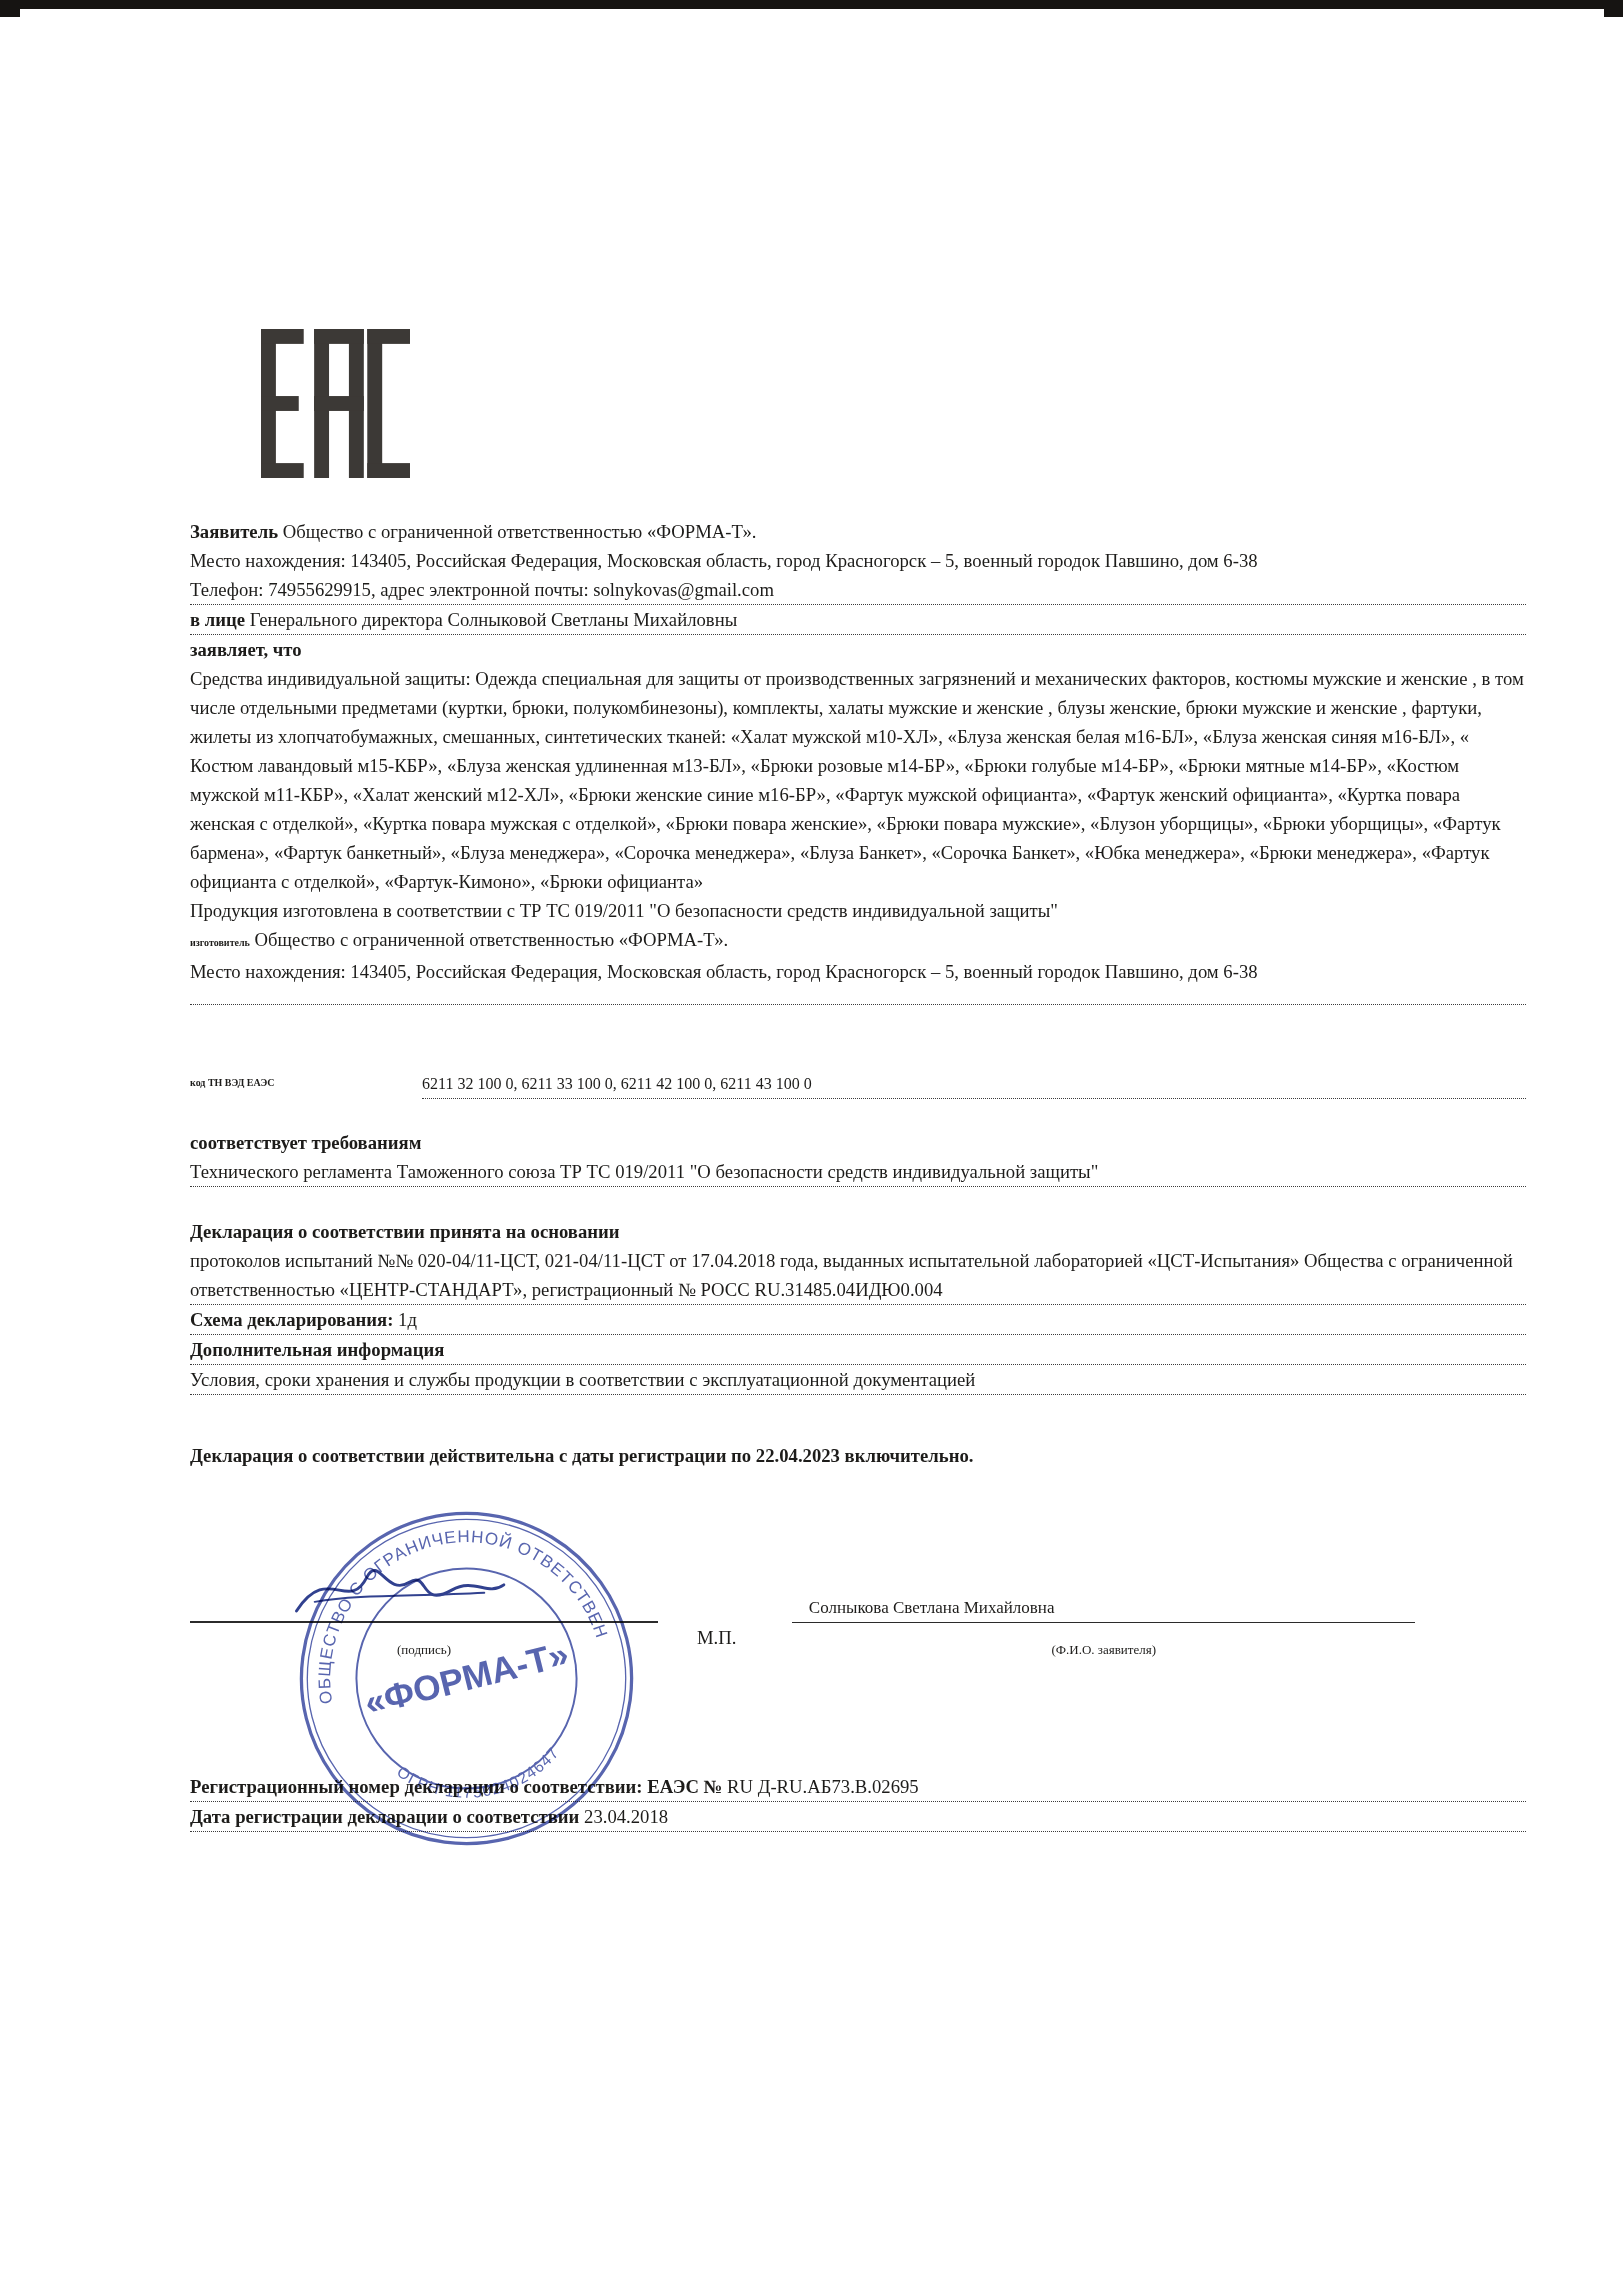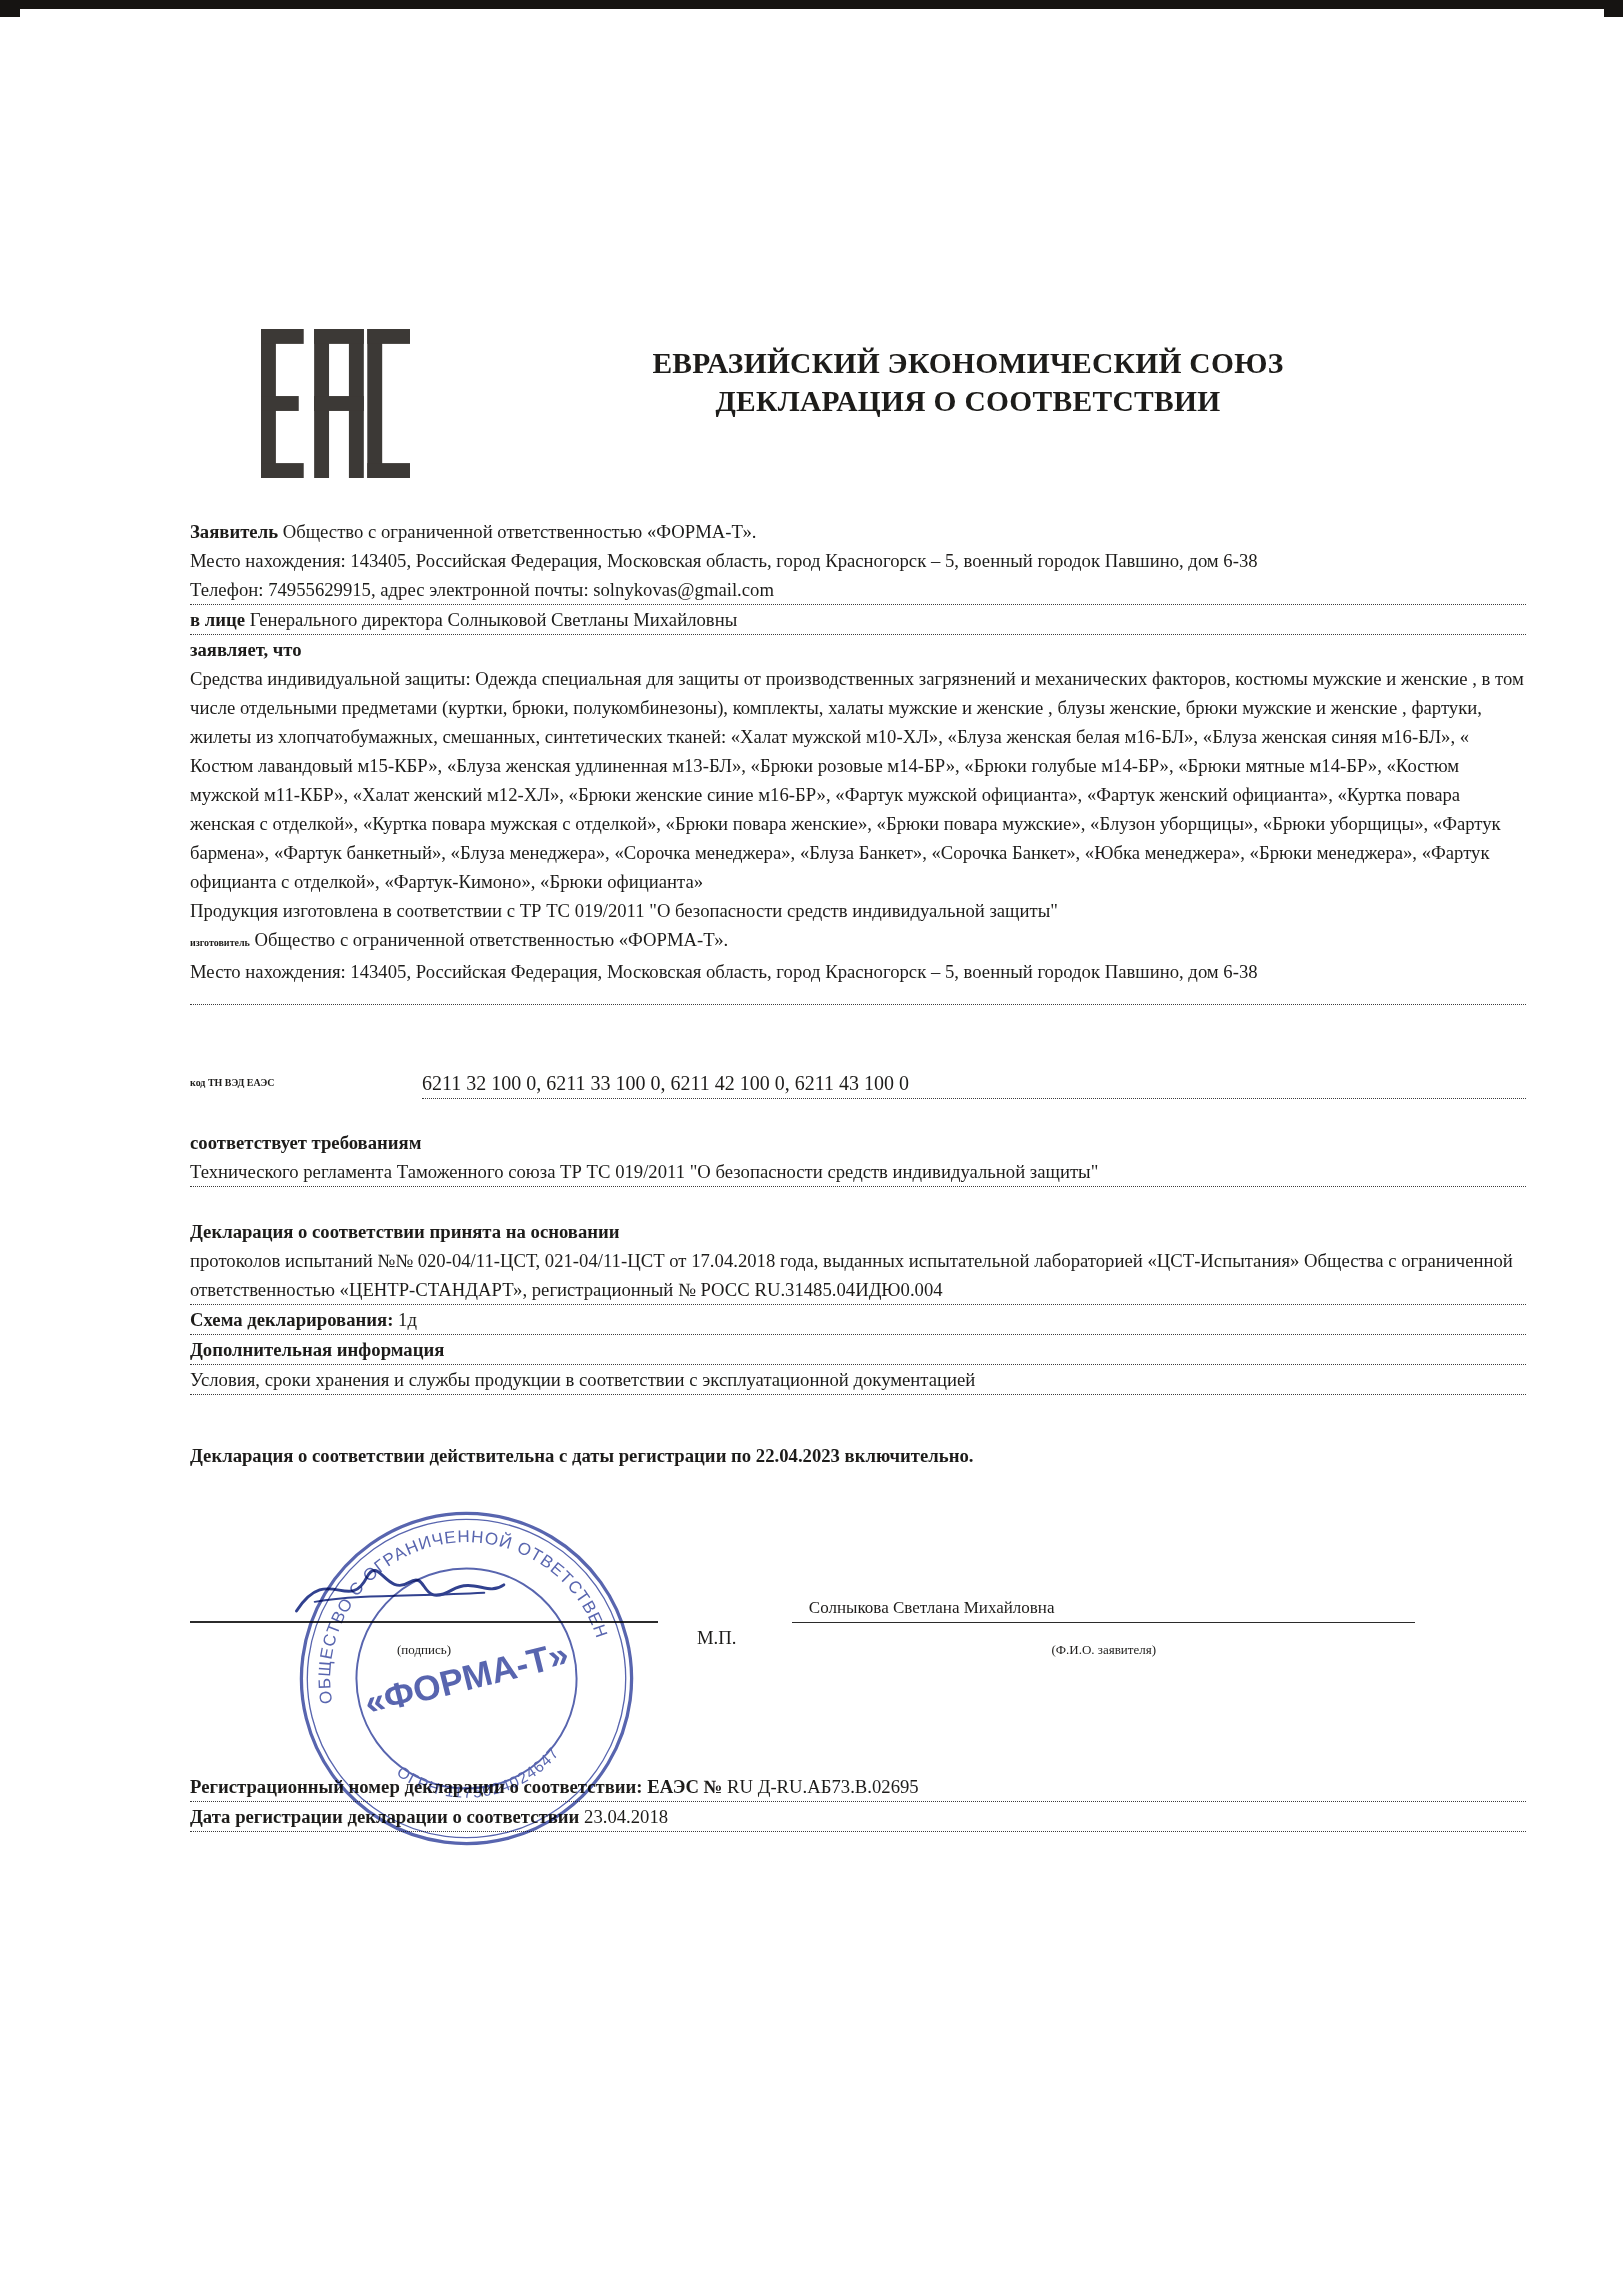--- a/index.html
+++ b/index.html
@@ -27,21 +27,21 @@
   .b { font-weight: 700; }
   .small-label { font-size: 10px; font-weight: 700; }
   .dot { border-bottom: 1.6px dotted #3c3c3c; }
   .sep { border-bottom: 1.6px dotted #3c3c3c; height: 18.3px; }
 
   .mt45 { margin-top: 29.5px; }
   .mt70 { margin-top: 46px; }
 
   .codes-row { display: flex; align-items: flex-end; margin-top: 63px; }
   .codes-row .clabel { width: 232px; flex: none; padding-bottom: 1.3px; }
-  .codes-row .cval { flex: 1; font-size: 20px; border-bottom: 1.6px dotted #3c3c3c; }
+  .codes-row .cval { flex: 1; font-size: 16px; border-bottom: 1.6px dotted #3c3c3c; }
 
   .sig-row { display: flex; align-items: flex-end; margin-top: 121px; position: relative; z-index: 2; }
   .sig-left { width: 468px; flex: none; }
   .uline-solid { border-bottom: 2px solid #2b2b2b; height: 30px; position: relative; }
   .sig-squiggle { position: absolute; left: 98px; bottom: -5.2px; width: 223px; height: 75px; }
   .sig-caption { text-align: center; font-size: 13px; margin-top: 19px; line-height: 15.7px; }
   .mp { margin: 0 0 5.2px 39px; flex: none; }
   .sig-right { flex: 1; margin-left: 56px; margin-right: 111px; }
   .sig-name { padding-left: 16.4px; font-size: 17px; margin-bottom: 0; }
   .sig-right .uline-solid { height: 0; border-bottom-width: 1.6px; }
@@ -77,24 +77,20 @@
         <rect x="0" y="270" width="86" height="30"></rect>
         <rect x="107" y="0" width="30" height="300"></rect>
         <rect x="177" y="0" width="30" height="300"></rect>
         <rect x="107" y="0" width="100" height="30"></rect>
         <rect x="107" y="135" width="100" height="30"></rect>
         <rect x="214" y="0" width="30" height="300"></rect>
         <rect x="214" y="0" width="86" height="30"></rect>
         <rect x="214" y="270" width="86" height="30"></rect>
       </g>
     </svg>
-    <div class="titles">
-      <div class="title">ЕВРАЗИЙСКИЙ ЭКОНОМИЧЕСКИЙ СОЮЗ</div>
-      <div class="title">ДЕКЛАРАЦИЯ О СООТВЕТСТВИИ</div>
-    </div>
   </div>
 
   <div class="content">
 
     <div class="line">
       <span class="b">Заявитель</span>
       <span>Общество с ограниченной ответственностью «ФОРМА-Т».</span>
     </div>
     <div class="line">Место нахождения: 143405, Российская Федерация, Московская область, город Красногорск – 5, военный городок Павшино, дом 6-38</div>
     <div class="line dot">Телефон: 74955629915, адрес электронной почты: solnykovas@gmail.com</div>

